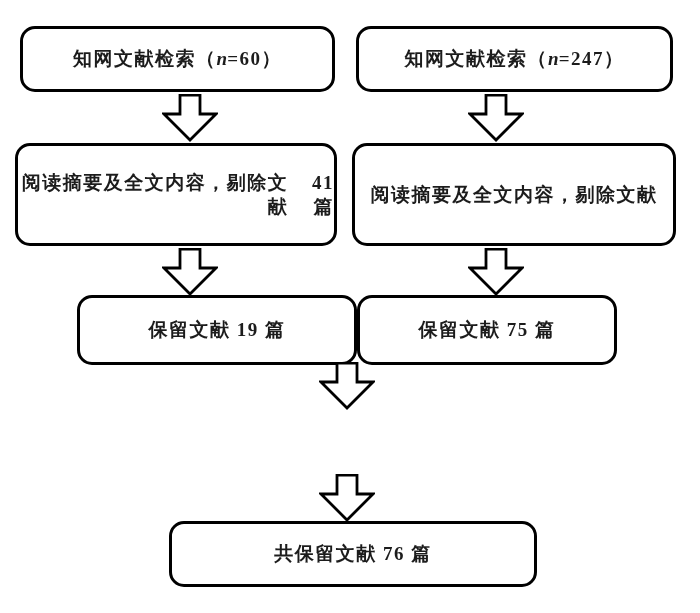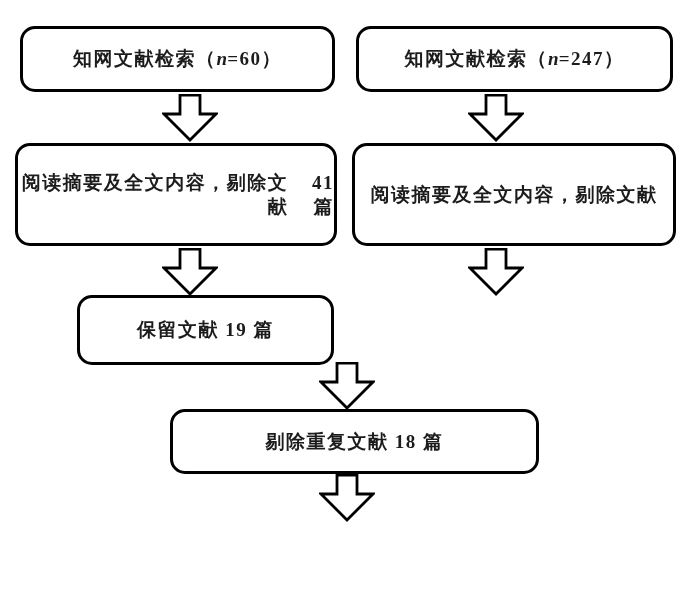--- a/index.html
+++ b/index.html
@@ -87,31 +87,34 @@
     </div>
   </div>
 
   <svg class="arrow" style="left:162px; top:248px;" viewBox="0 0 56 48">
     <polygon points="18,1 38,1 38,20 54,20 28,46 2,20 18,20"></polygon>
   </svg>
   <svg class="arrow" style="left:468px; top:248px;" viewBox="0 0 56 48">
     <polygon points="18,1 38,1 38,20 54,20 28,46 2,20 18,20"></polygon>
   </svg>
 
-  <div class="box" style="left:77px; top:295px; width:257px; height:70px;">
+  <div class="box" style="left:77px; top:295px; width:280px; height:70px;">
     <span>保留文献 19 篇</span>
   </div>
 
+  <div class="box" style="left:357px; top:295px; width:260px; height:70px;">
+    <span>保留文献 75 篇</span>
+  </div>
 
   <svg class="arrow" style="left:319px; top:362px;" viewBox="0 0 56 48">
     <polygon points="18,1 38,1 38,20 54,20 28,46 2,20 18,20"></polygon>
   </svg>
 
-  <div class="box" style="left:170px; top:409px; width:369px; height:65px;">
-    <span>剔除重复文献 18 篇</span>
-  </div>
 
   <svg class="arrow" style="left:319px; top:474px;" viewBox="0 0 56 48">
     <polygon points="18,1 38,1 38,20 54,20 28,46 2,20 18,20"></polygon>
   </svg>
 
+  <div class="box" style="left:169px; top:521px; width:368px; height:66px;">
+    <span>共保留文献 76 篇</span>
+  </div>
 
 </div>
 
 </body></html>

